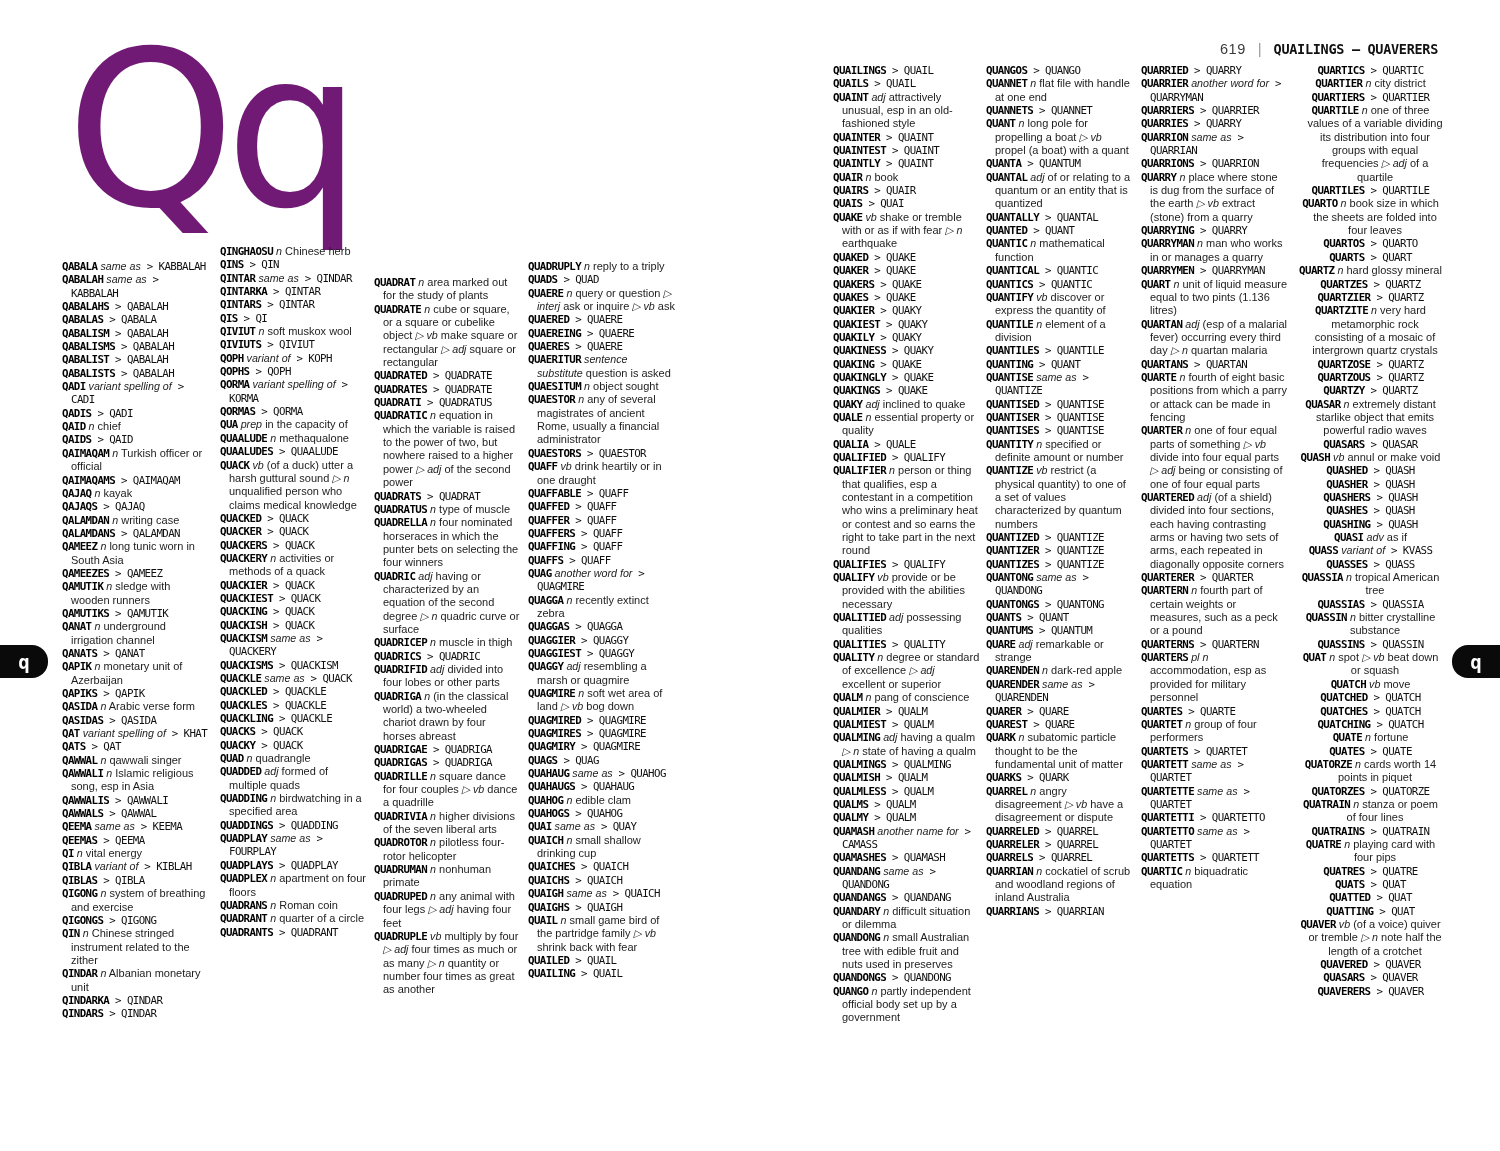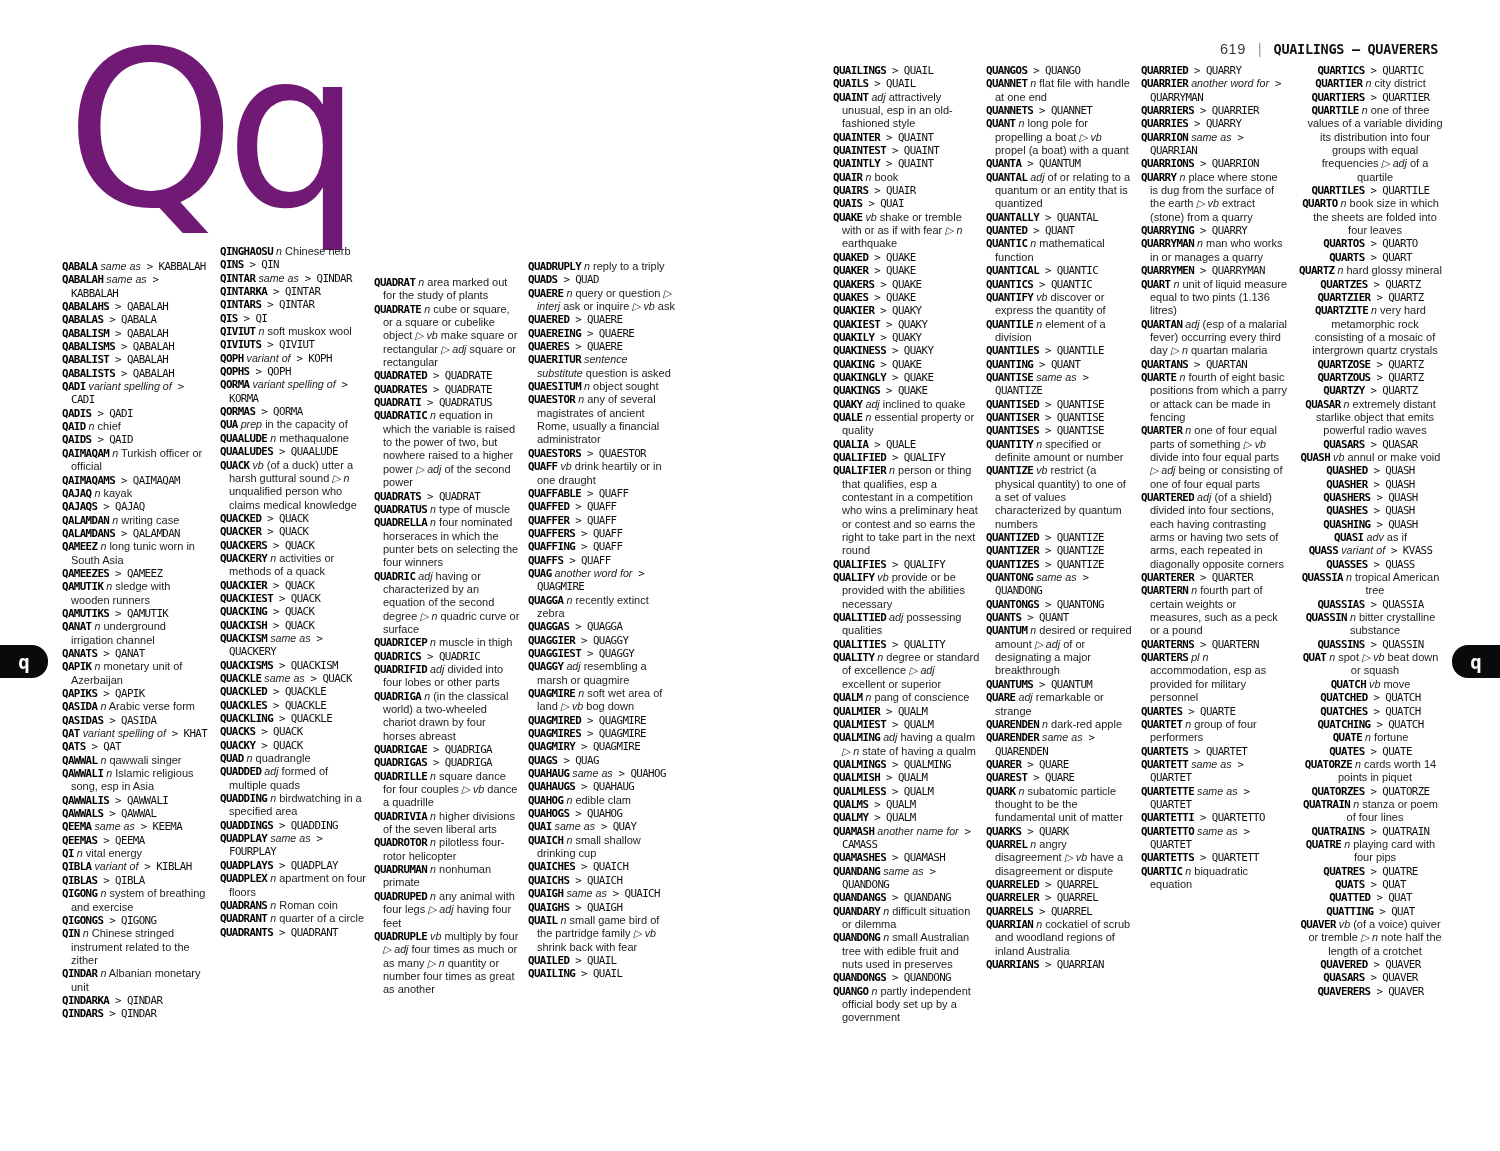--- a/index.html
+++ b/index.html
@@ -277,21 +277,20 @@
     <div class="entry"><span class="seg-h">QUANTISER</span><span class="seg-x"> &gt; QUANTISE</span></div>
     <div class="entry"><span class="seg-h">QUANTISES</span><span class="seg-x"> &gt; QUANTISE</span></div>
     <div class="entry"><span class="seg-h">QUANTITY</span><span class="seg-i"> n</span><span class="seg-d"> specified or definite amount or number</span></div>
     <div class="entry"><span class="seg-h">QUANTIZE</span><span class="seg-i"> vb</span><span class="seg-d"> restrict (a physical quantity) to one of a set of values characterized by quantum numbers</span></div>
     <div class="entry"><span class="seg-h">QUANTIZED</span><span class="seg-x"> &gt; QUANTIZE</span></div>
     <div class="entry"><span class="seg-h">QUANTIZER</span><span class="seg-x"> &gt; QUANTIZE</span></div>
     <div class="entry"><span class="seg-h">QUANTIZES</span><span class="seg-x"> &gt; QUANTIZE</span></div>
     <div class="entry"><span class="seg-h">QUANTONG</span><span class="seg-i"> same as</span><span class="seg-x"> &gt; QUANDONG</span></div>
     <div class="entry"><span class="seg-h">QUANTONGS</span><span class="seg-x"> &gt; QUANTONG</span></div>
     <div class="entry"><span class="seg-h">QUANTS</span><span class="seg-x"> &gt; QUANT</span></div>
-    <div class="entry"><span class="seg-h">QUANTUM</span><span class="seg-i"> n</span><span class="seg-d"> desired or required amount</span><span class="seg-i"> ▷ adj</span><span class="seg-d"> of or designating a major breakthrough</span></div>
     <div class="entry"><span class="seg-h">QUANTUMS</span><span class="seg-x"> &gt; QUANTUM</span></div>
     <div class="entry"><span class="seg-h">QUARE</span><span class="seg-i"> adj</span><span class="seg-d"> remarkable or strange</span></div>
     <div class="entry"><span class="seg-h">QUARENDEN</span><span class="seg-i"> n</span><span class="seg-d"> dark-red apple</span></div>
     <div class="entry"><span class="seg-h">QUARENDER</span><span class="seg-i"> same as</span><span class="seg-x"> &gt; QUARENDEN</span></div>
     <div class="entry"><span class="seg-h">QUARER</span><span class="seg-x"> &gt; QUARE</span></div>
     <div class="entry"><span class="seg-h">QUAREST</span><span class="seg-x"> &gt; QUARE</span></div>
     <div class="entry"><span class="seg-h">QUARK</span><span class="seg-i"> n</span><span class="seg-d"> subatomic particle thought to be the fundamental unit of matter</span></div>
     <div class="entry"><span class="seg-h">QUARKS</span><span class="seg-x"> &gt; QUARK</span></div>
     <div class="entry"><span class="seg-h">QUARREL</span><span class="seg-i"> n</span><span class="seg-d"> angry disagreement</span><span class="seg-i"> ▷ vb</span><span class="seg-d"> have a disagreement or dispute</span></div>
     <div class="entry"><span class="seg-h">QUARRELED</span><span class="seg-x"> &gt; QUARREL</span></div>

